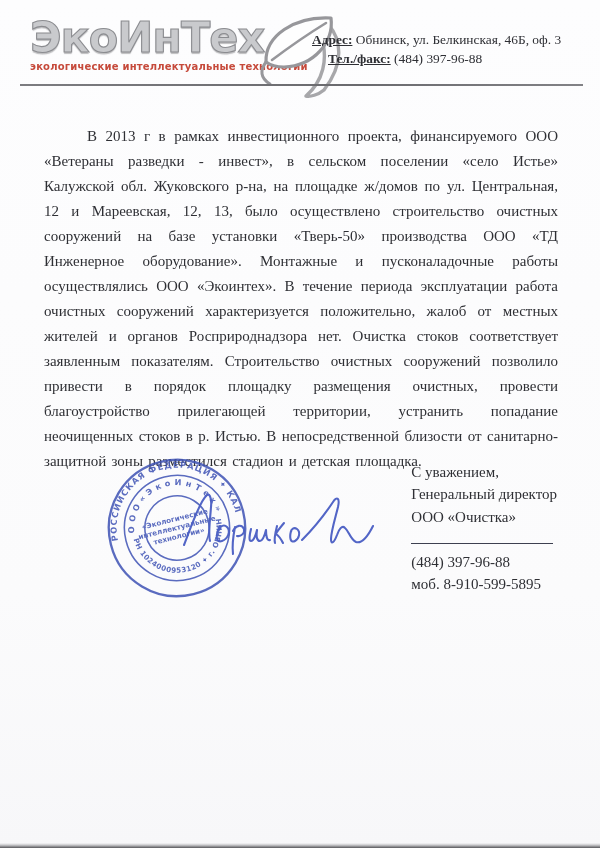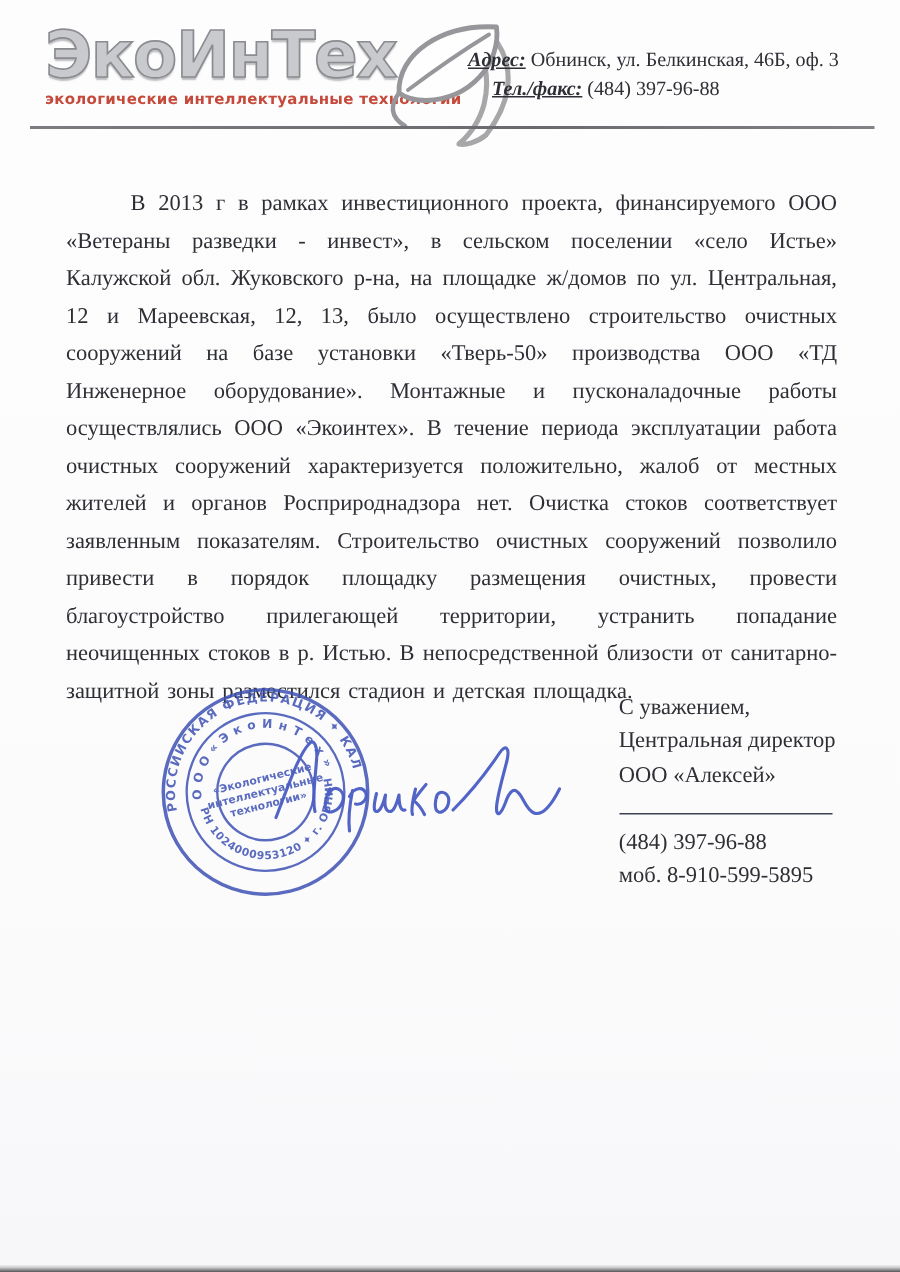--- a/index.html
+++ b/index.html
@@ -27,21 +27,21 @@
     font-size:10px;font-weight:700;letter-spacing:0.2px;
     color:#c64a3b;white-space:nowrap;
   }
   .leaf{position:absolute;left:222px;top:-4px;}
   .contact-block{
     position:absolute;left:312px;top:30px;width:278px;
     font-size:13.4px;line-height:19px;color:#2e2f34;
   }
   .contact-row{white-space:nowrap;}
   .contact-row.r2{padding-left:16px;}
-  .contact-label{font-weight:700;text-decoration:underline;font-style:italic;}
+  .contact-label{font-weight:700;text-decoration:underline;}
   .head-rule{
     position:absolute;left:20px;top:84px;width:563px;height:2px;
     background:linear-gradient(90deg,#7c7c80,#6a6a6e 60%,#828286);
   }
   
   .body-text{
     position:absolute;left:44px;top:124px;width:514px;
     font-size:15px;line-height:25px;color:#2e2f34;
     text-align:justify;text-indent:43px;word-spacing:1.5px;
   }
@@ -132,22 +132,22 @@
       <path d="M57,40 C55,50 54,59 55,67 M55,44 C58,38 64,37 66,42 C67,46 63,50 59,49"></path>
       <path d="M73,42 C71,50 71,54 73,54 C76,54 78,47 79,43 C78,50 79,54 82,54 C85,54 87,47 88,43 C88,49 89,54 92,53"></path>
       <path d="M99,39 C97,47 96,53 97,56 M106,36 C101,42 98,46 98,47 C101,49 103,52 105,56"></path>
       <path d="M113,44 C111,52 113,56 117,54 C121,52 123,45 119,42 C116,40 113,42 113,45"></path>
       <path d="M124,53 C135,42 147,27 155,15 C159,9 162,11 160,20 C157,32 153,45 153,52 C153,58 156,56 159,48 C161,42 164,38 167,41 C171,44 172,52 178,55 C184,57 190,49 195,39"></path>
     </g>
   </svg>
 
   <div class="sig-block">
     <div>С уважением,</div>
-    <div>Центральная директор</div>
-    <div>ООО «Алексей»</div>
+    <div>Генеральный директор</div>
+    <div>ООО «Очистка»</div>
     <div>
       <span class="sig-underline"></span>
     </div>
     <div>(484) 397-96-88</div>
     <div>моб. 8-910-599-5895</div>
   </div>
 
   <div class="scan-bottom"></div>
 </div>
 

